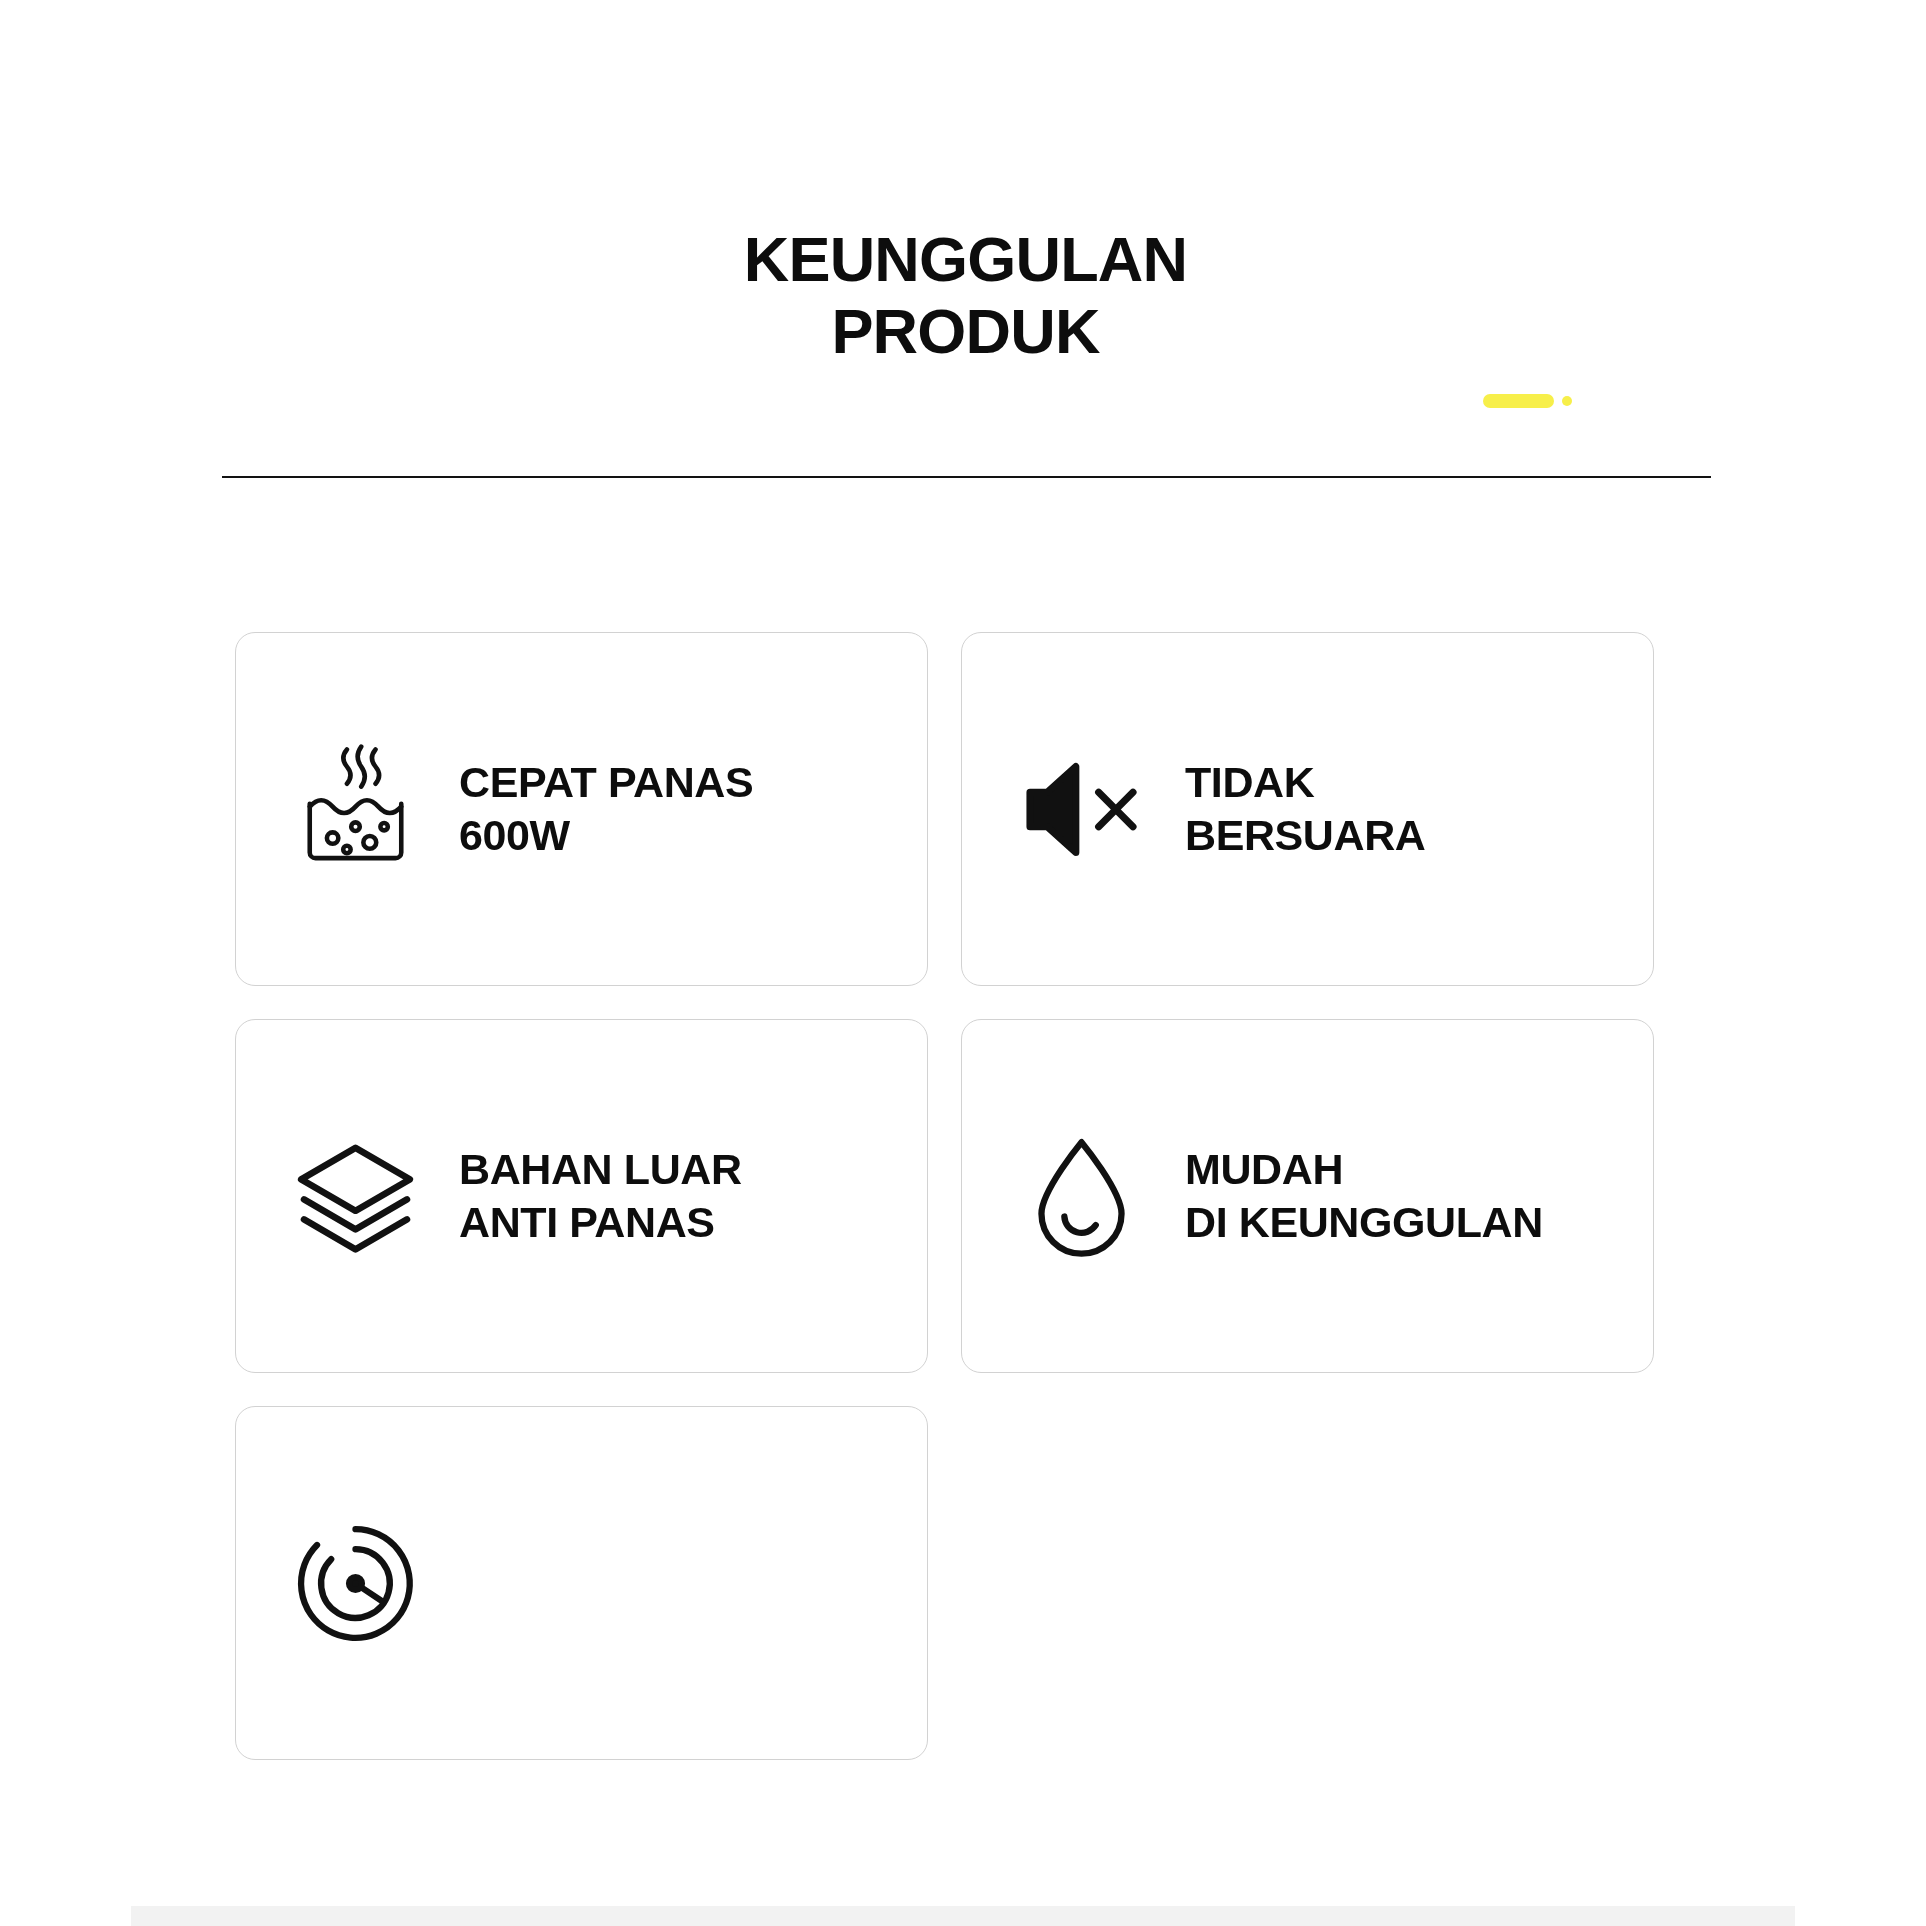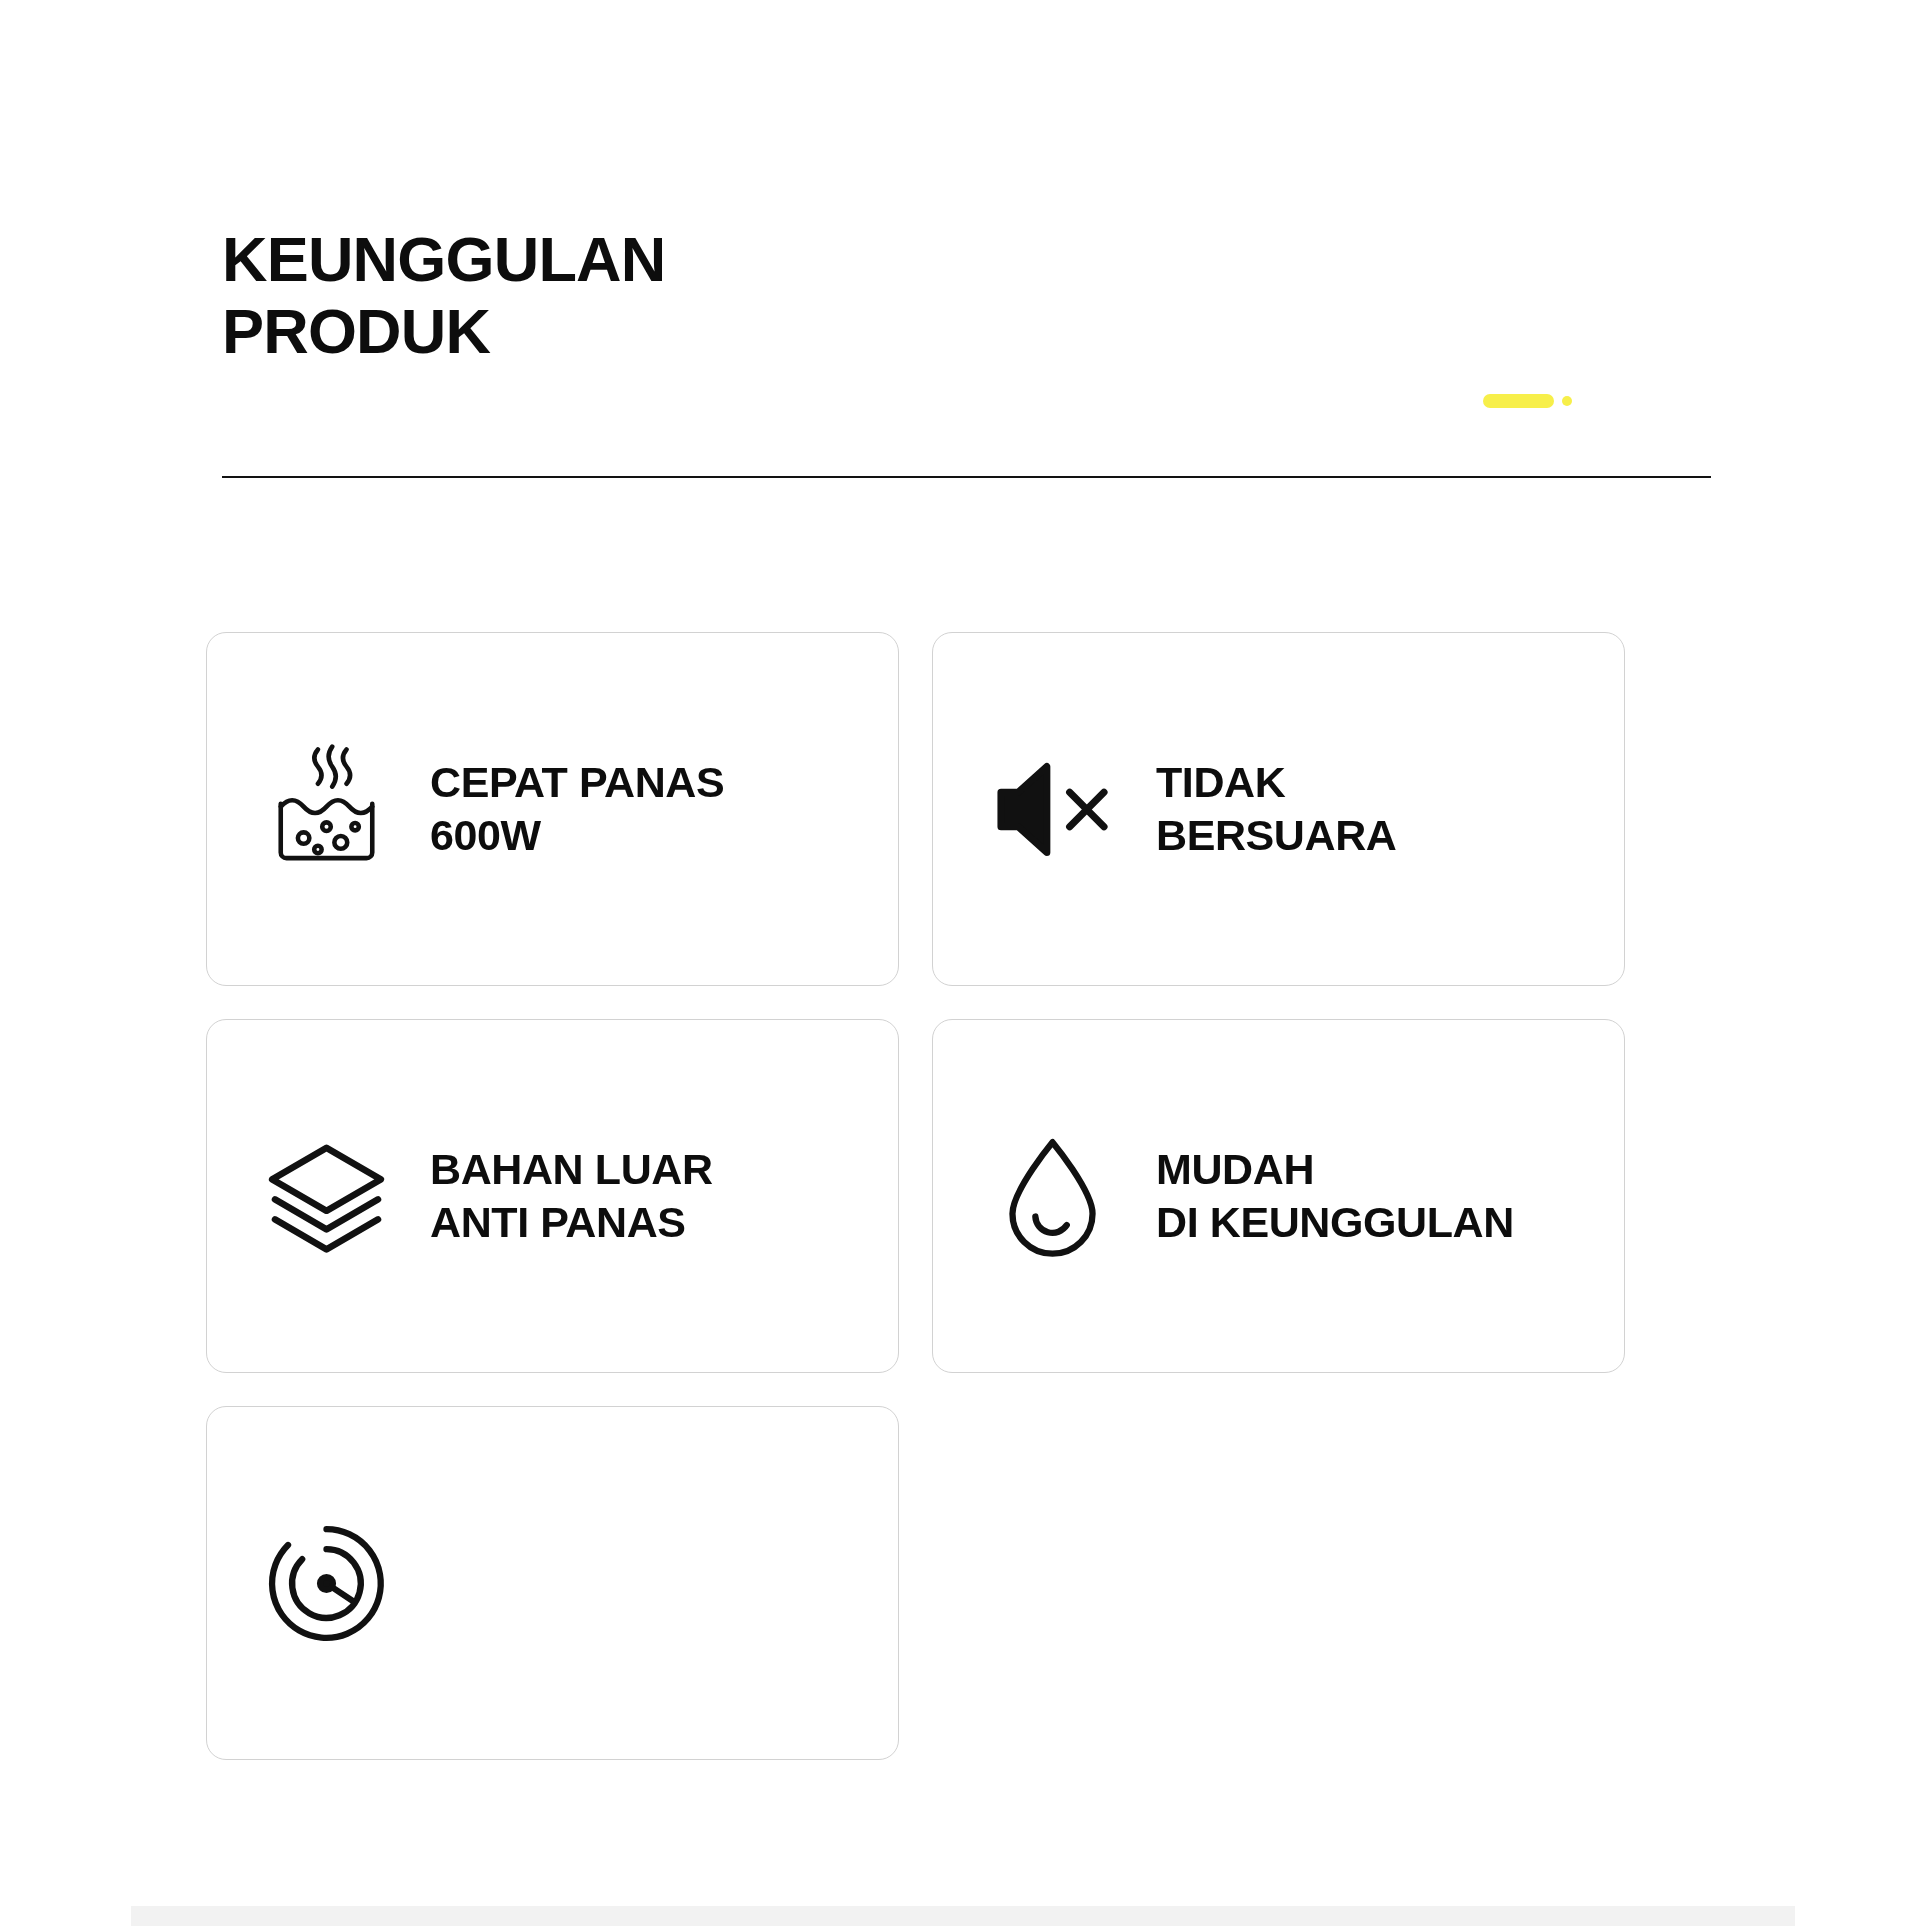--- a/index.html
+++ b/index.html
@@ -20,20 +20,21 @@
     background: #ffffff;
     box-sizing: border-box;
   }
 
   
   .header {
     position: absolute;
     left: 222px;
     top: 223px;
     width: 1487px;
+    text-align: center;
   }
   .title {
     font-size: 63px;
     font-weight: 800;
     letter-spacing: -0.8px;
     line-height: 1.15;
     color: #0d0d0d;
     margin: 0;
     white-space: pre-line;
   }
@@ -62,21 +63,21 @@
     left: 222px;
     top: 476px;
     width: 1489px;
     height: 2.3px;
     background: #121212;
   }
 
   
   .grid {
     position: absolute;
-    left: 206px;
+    left: 235px;
     top: 632px;
     width: 1491px;
     display: grid;
     grid-template-columns: 693px 693px;
     grid-column-gap: 104px;
     grid-row-gap: 43px;
     gap: 33px;
   }
   .card {
     box-sizing: border-box;

